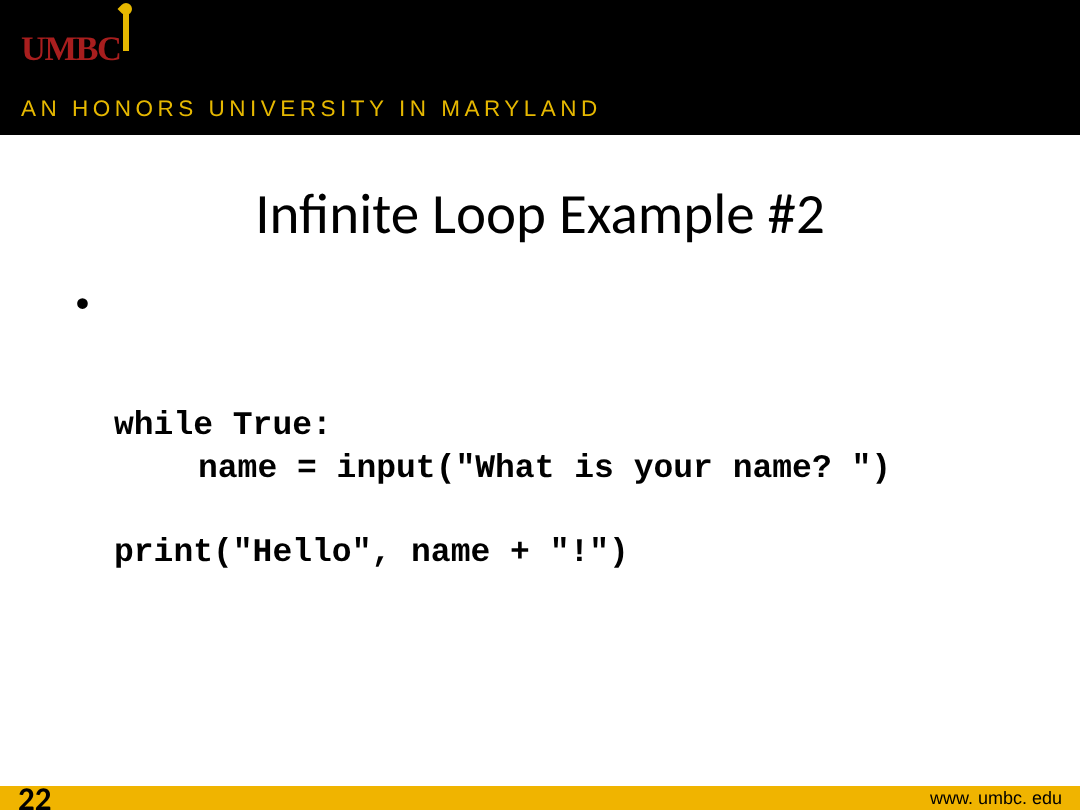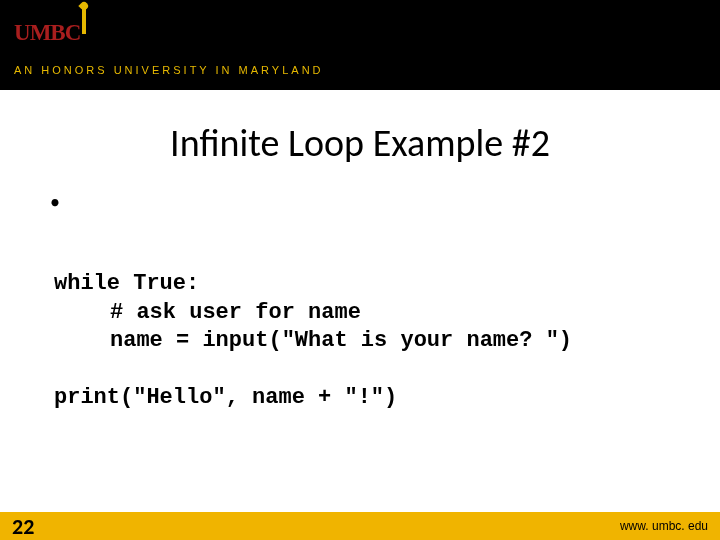--- a/index.html
+++ b/index.html
@@ -54,21 +54,21 @@
       height: 8px;
       background: #e6b800;
       border-radius: 50% 50% 50% 0;
       transform: rotate(45deg);
     }
     .tagline {
       position: absolute;
       top: 64px;
       left: 14px;
       color: #e6b800;
-      font-size: 11px;
+      font-size: 15px;
       letter-spacing: 3px;
       font-family: Arial, sans-serif;
     }
     .slide-title {
       text-align: center;
       font-size: 38px;
       font-weight: 400;
       color: #000;
       margin-top: 30px;
       font-family: Calibri, Arial, sans-serif;
@@ -83,39 +83,39 @@
       align-items: baseline;
       font-size: 26px;
       color: #000;
     }
     .bullet-point {
       margin-right: 12px;
       font-size: 20px;
     }
     .code-area {
       margin-top: 56px;
-      padding-left: 54px;
+      padding-left: 76px;
       font-family: "Courier New", monospace;
       font-size: 22px;
       font-weight: bold;
       line-height: 1.3;
       color: #000;
     }
     .code-indent {
       padding-left: 56px;
     }
     .code-gap {
       height: 28px;
     }
     .footer-bar {
       position: absolute;
       bottom: 0;
       left: 0;
       width: 100%;
-      height: 28px;
+      height: 16px;
       background: #f0b400;
       display: flex;
       align-items: center;
       justify-content: space-between;
       padding: 0 12px;
     }
     .slide-number {
       font-size: 22px;
       font-weight: bold;
       color: #000;
@@ -142,21 +142,20 @@
 <h1 class="slide-title">Infinite Loop Example #2</h1>
 
 <div class="bullet-area">
   <div class="bullet-line">
     <span class="bullet-point">•</span>
   </div>
 </div>
 
 <div class="code-area">
   <div>while True:</div>
-  <div class="code-indent"># ask user for name</div>
   <div class="code-indent">name = input("What is your name? ")</div>
   <div class="code-gap"></div>
   <div>print("Hello", name + "!")</div>
 </div>
 
 <div class="footer-bar">
   <span class="slide-number">22</span>
   <span class="footer-url">www. umbc. edu</span>
 </div>
 

